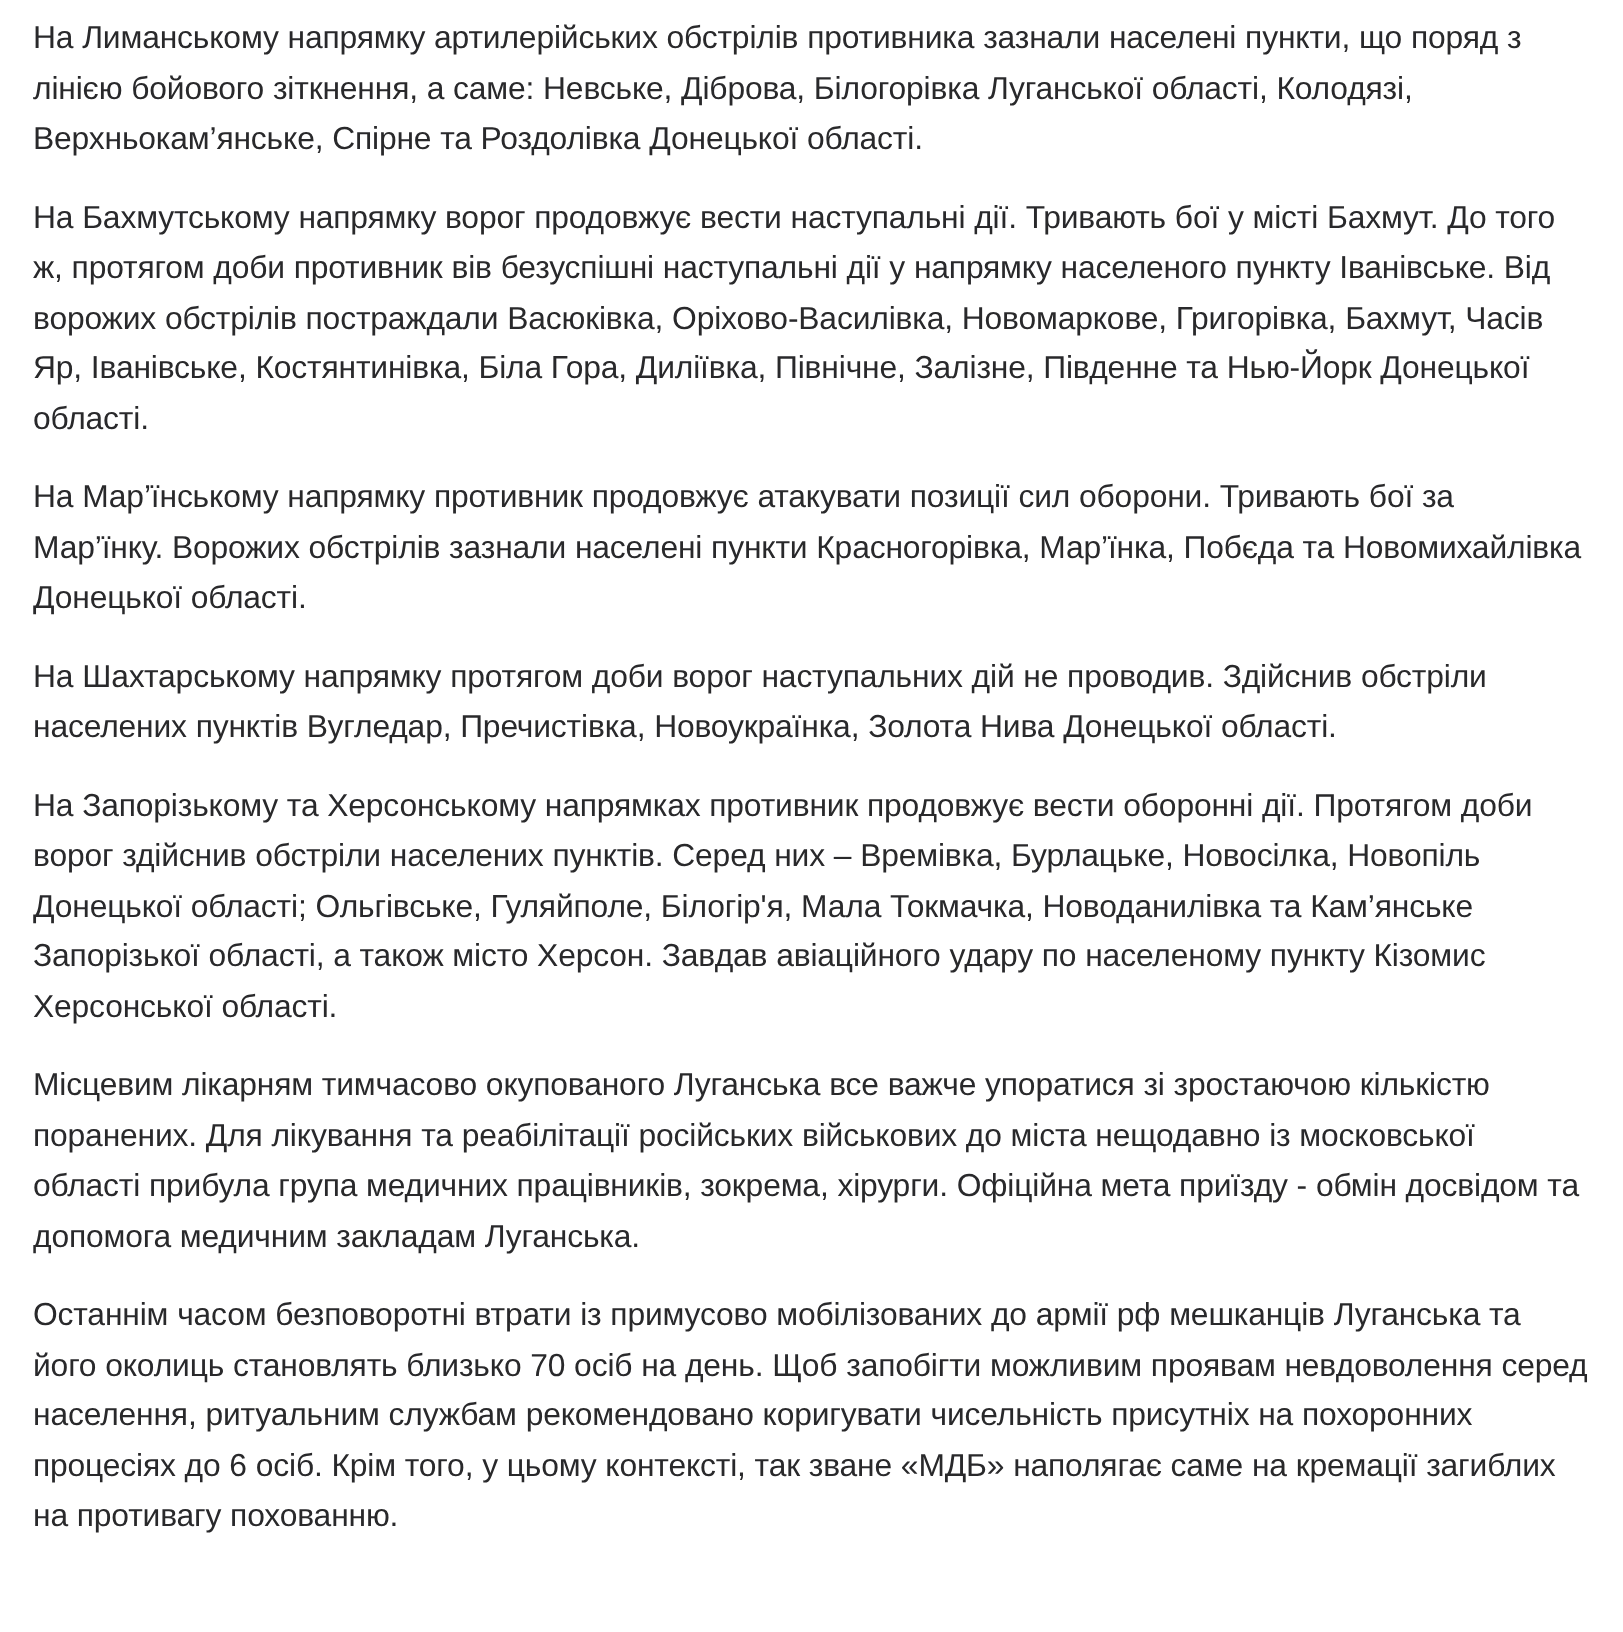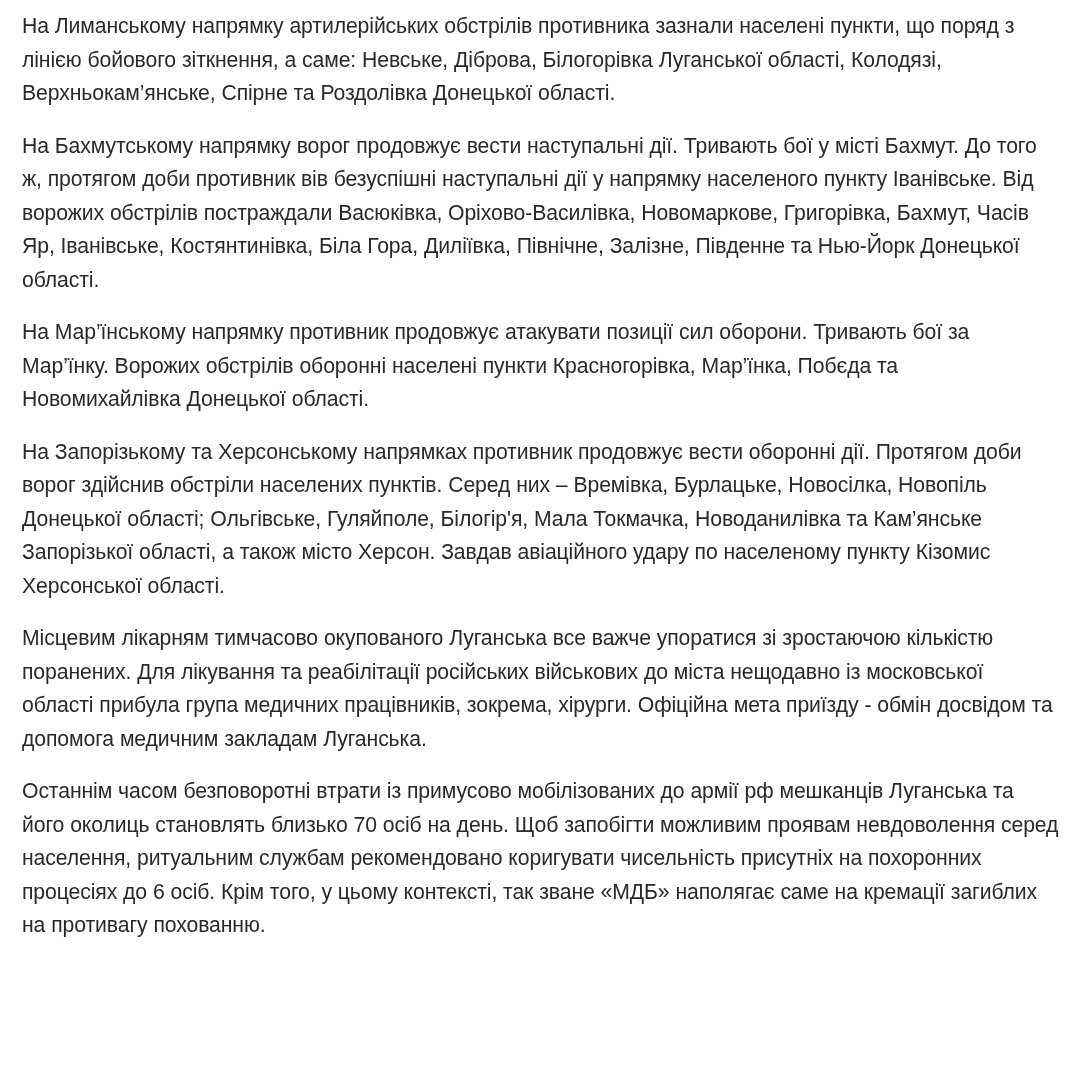--- a/index.html
+++ b/index.html
@@ -36,17 +36,18 @@
   .para:last-child {
     margin-bottom: 0;
   }
 </style>
 </head>
 <body>
 
 <div class="report">
   <p class="para">На Лиманському напрямку артилерійських обстрілів противника зазнали населені пункти, що поряд з лінією бойового зіткнення, а саме: Невське, Діброва, Білогорівка Луганської області, Колодязі, Верхньокам’янське, Спірне та Роздолівка Донецької області.</p>
   <p class="para">На Бахмутському напрямку ворог продовжує вести наступальні дії. Тривають бої у місті Бахмут. До того ж, протягом доби противник вів безуспішні наступальні дії у напрямку населеного пункту Іванівське. Від ворожих обстрілів постраждали Васюківка, Оріхово-Василівка, Новомаркове, Григорівка, Бахмут, Часів Яр, Іванівське, Костянтинівка, Біла Гора, Дилiївка, Північне, Залізне, Південне та Нью-Йорк Донецької області.</p>
-  <p class="para">На Мар’їнському напрямку противник продовжує атакувати позиції сил оборони. Тривають бої за Мар’їнку. Ворожих обстрілів оборонні населені пункти Красногорівка, Мар’їнка, Побєда та Новомихайлівка Донецької області.</p>
+  <p class="para">На Мар’їнському напрямку противник продовжує атакувати позиції сил оборони. Тривають бої за Мар’їнку. Ворожих обстрілів зазнали населені пункти Красногорівка, Мар’їнка, Побєда та Новомихайлівка Донецької області.</p>
+  <p class="para">На Шахтарському напрямку протягом доби ворог наступальних дій не проводив. Здійснив обстріли населених пунктів Вугледар, Пречистівка, Новоукраїнка, Золота Нива Донецької області.</p>
   <p class="para">На Запорізькому та Херсонському напрямках противник продовжує вести оборонні дії. Протягом доби ворог здійснив обстріли населених пунктів. Серед них – Времівка, Бурлацьке, Новосілка, Новопіль Донецької області; Ольгівське, Гуляйполе, Білогір'я, Мала Токмачка, Новоданилівка та Кам’янське Запорізької області, а також місто Херсон. Завдав авіаційного удару по населеному пункту Кізомис Херсонської області.</p>
   <p class="para">Місцевим лікарням тимчасово окупованого Луганська все важче упоратися зі зростаючою кількістю поранених. Для лікування та реабілітації російських військових до міста нещодавно із московської області прибула група медичних працівників, зокрема, хірурги. Офіційна мета приїзду - обмін досвідом та допомога медичним закладам Луганська.</p>
   <p class="para">Останнім часом безповоротні втрати із примусово мобілізованих до армії рф мешканців Луганська та його околиць становлять близько 70 осіб на день. Щоб запобігти можливим проявам невдоволення серед населення, ритуальним службам рекомендовано коригувати чисельність присутніх на похоронних процесіях до 6 осіб. Крім того, у цьому контексті, так зване «МДБ» наполягає саме на кремації загиблих на противагу похованню.</p>
 </div>
 
 </body></html>

